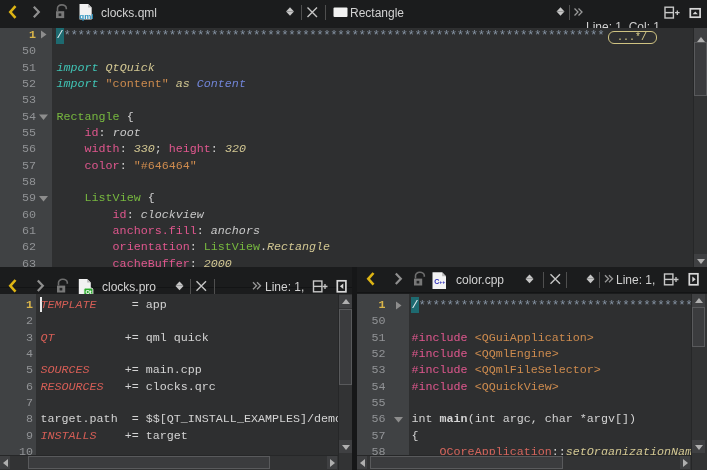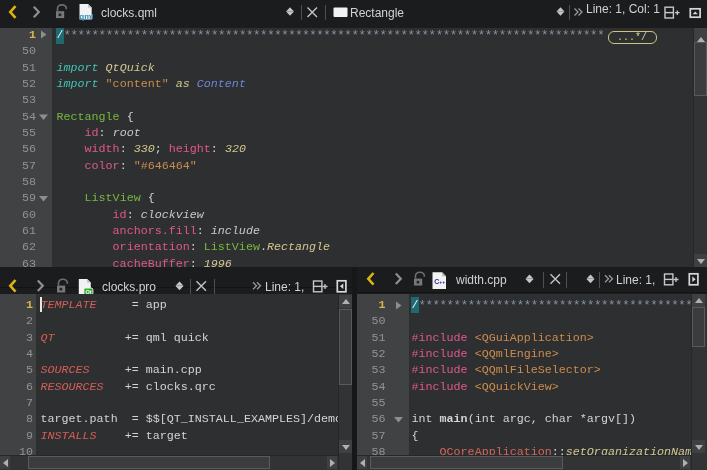--- a/index.html
+++ b/index.html
@@ -65,21 +65,21 @@
     <path d="M677.3 10.4 v4.6 M675 12.7 h4.6" stroke="#c8c8c8" stroke-width="1.3"></path>
 
     <rect x="690.3" y="8.8" width="9.8" height="8.4" fill="none" stroke="#d8d8d8" stroke-width="1.7"></rect>
     <path d="M695.2 11.6 l2.6 2.6 h-5.2 z" fill="#d8d8d8"></path>
   </svg>
   <div class="abs uit" style="left:101px;top:5.5px">clocks.qml</div>
   <div class="sep" style="left:301px"></div>
   <div class="sep" style="left:325px"></div>
   <div class="abs uit" style="left:350px;top:6px">Rectangle</div>
   <div class="sep" style="left:569px"></div>
-  <div class="abs uit" style="left:586px;top:2px">Line: 1, Col: 1</div>
+  <div class="abs uit" style="left:586px;top:20px">Line: 1, Col: 1</div>
 </div>
 
 <div class="editor" style="left:0;top:28px;width:707px;height:239px">
   <div class="gutterbg" style="left:0;top:0;width:52px;height:239px"></div>
   <div class="gut abs" style="left:0;top:-1px;width:36px"><span class="cur1">1</span>
 50
 51
 52
 53
 54
@@ -105,23 +105,23 @@
 <span class="kw">import</span> <span class="kh">QtQuick</span>
 <span class="kw">import</span> <span class="str">"content"</span> <span class="kh">as</span> <span class="blu">Content</span>
 
 <span class="ty">Rectangle</span> {
     <span class="pk">id</span>: <span class="idv">root</span>
     <span class="pk">width</span>: <span class="kh">330</span>; <span class="pk">height</span>: <span class="kh">320</span>
     <span class="pk">color</span>: <span class="str">"#646464"</span>
 
     <span class="ty">ListView</span> {
         <span class="pk">id</span>: <span class="idv">clockview</span>
-        <span class="pk">anchors.fill</span>: <span class="idv">include</span>
+        <span class="pk">anchors.fill</span>: <span class="idv">anchors</span>
         <span class="pk">orientation</span>: <span class="ty">ListView</span>.<span class="kh">Rectangle</span>
-        <span class="pk">cacheBuffer</span>: <span class="kh">1996</span></div>
+        <span class="pk">cacheBuffer</span>: <span class="kh">2000</span></div>
   <div class="pill" style="left:607.5px;top:2.5px;width:49px;height:13px;line-height:12px">...*/</div>
 
   <div class="vtrack" style="left:692.5px;top:0;width:14.5px;height:239px"></div>
   <div class="sbtn" style="left:693.5px;top:0;width:13.5px;height:13.5px"></div>
   <div class="arr" style="left:696.5px;top:8.5px;border-left:4px solid transparent;border-right:4px solid transparent;border-bottom:5px solid #b0b0b0"></div>
   <div class="thumb" style="left:693.5px;top:13.5px;width:13.5px;height:54px"></div>
   <div class="sbtn" style="left:693.5px;top:225.5px;width:13.5px;height:13.5px"></div>
   <div class="arr" style="left:696.5px;top:230.5px;border-left:4px solid transparent;border-right:4px solid transparent;border-top:5px solid #b0b0b0"></div>
 </div>
 
@@ -181,21 +181,21 @@
 
     <path d="M248 8.3 L251.5 11.8 L248 15.3 M252 8.3 L255.5 11.8 L252 15.3" stroke="#9a9a9a" stroke-width="1.3" fill="none"></path>
 
     <rect x="307.5" y="7" width="8.4" height="10.8" fill="none" stroke="#c8c8c8" stroke-width="1.4"></rect>
     <line x1="307.5" y1="12.4" x2="315.9" y2="12.4" stroke="#c8c8c8" stroke-width="1.4"></line>
     <path d="M319 10 v5 M316.5 12.5 h5" stroke="#c8c8c8" stroke-width="1.3"></path>
 
     <rect x="332.3" y="6.8" width="8.6" height="11" fill="none" stroke="#d8d8d8" stroke-width="1.7"></rect>
     <path d="M335.3 9.5 v5.6 l3.4 -2.8 z" fill="#d8d8d8"></path>
   </svg>
-  <div class="abs uit" style="left:99px;top:6px">width.cpp</div>
+  <div class="abs uit" style="left:99px;top:6px">color.cpp</div>
   <div class="sep2" style="left:186px"></div>
   <div class="sep2" style="left:209px"></div>
   <div class="sep2" style="left:242px"></div>
   <div class="abs uit" style="left:259px;top:6px">Line: 1,</div>
 </div>
 
 <div class="editor" style="left:0;top:294px;width:352px;height:176px">
   <div class="gutterbg" style="left:0;top:0;width:36px;height:176px"></div>
   <div class="gut abs" style="left:0;top:3px;width:33px"><span class="cur1">1</span>
 2

